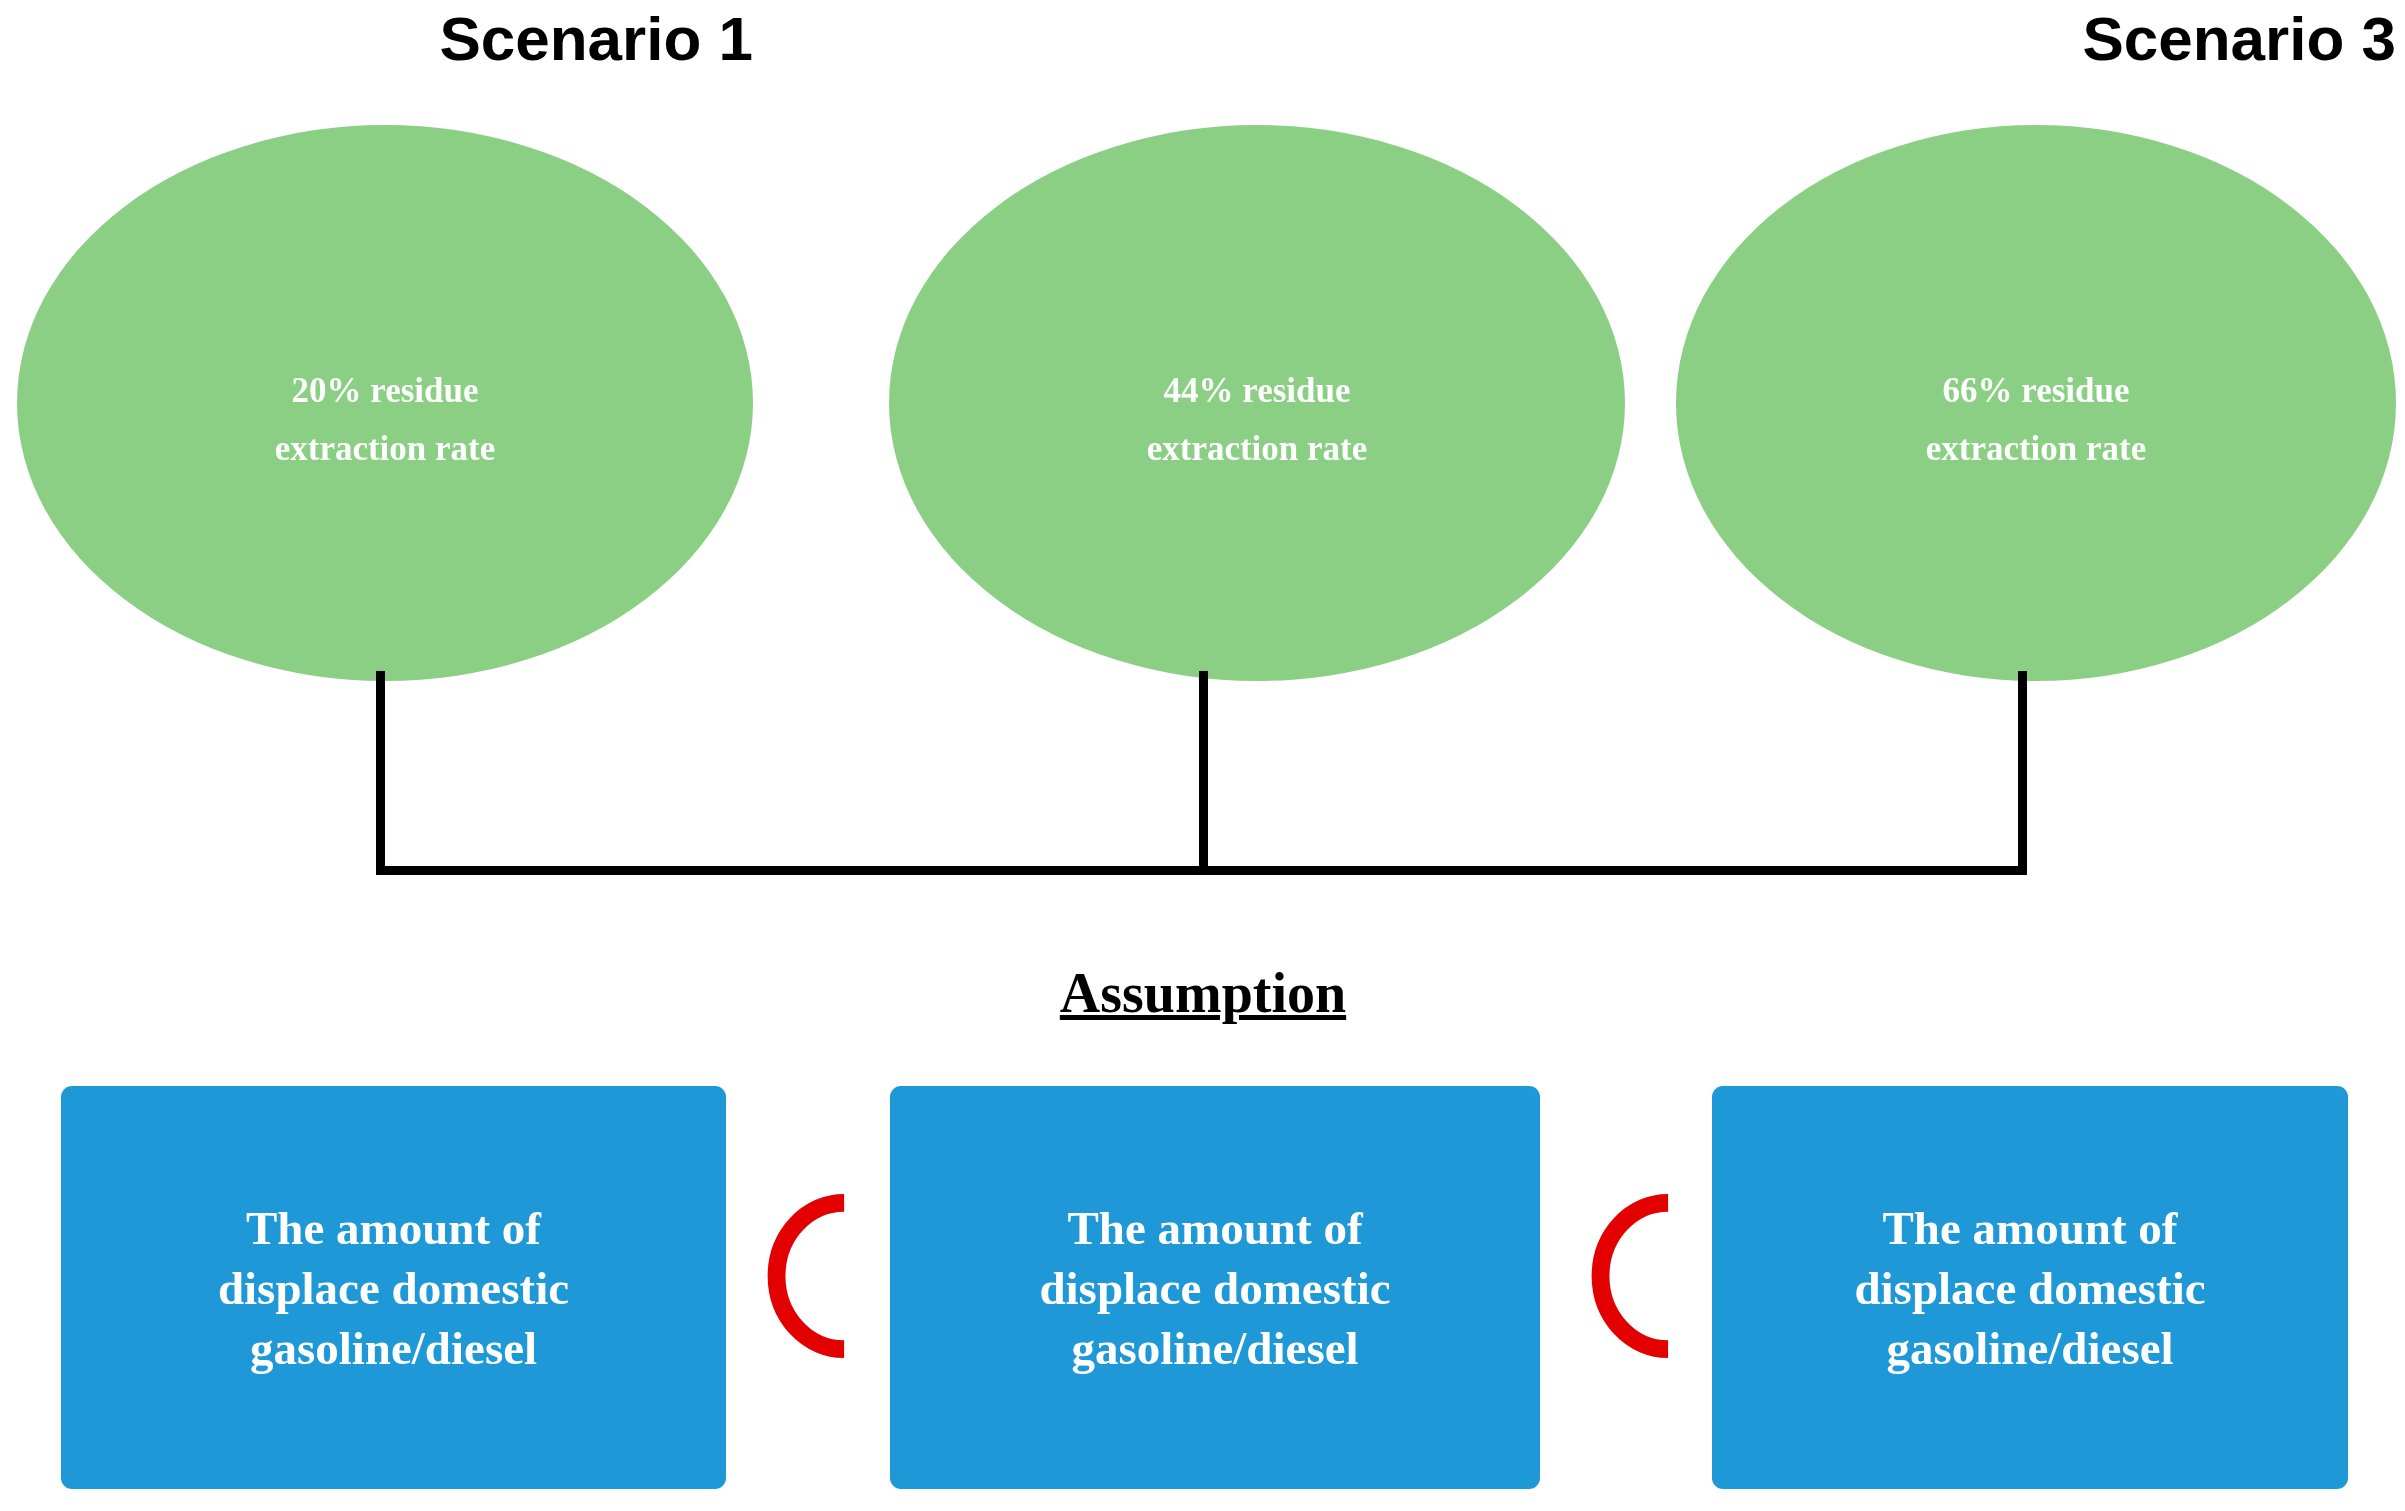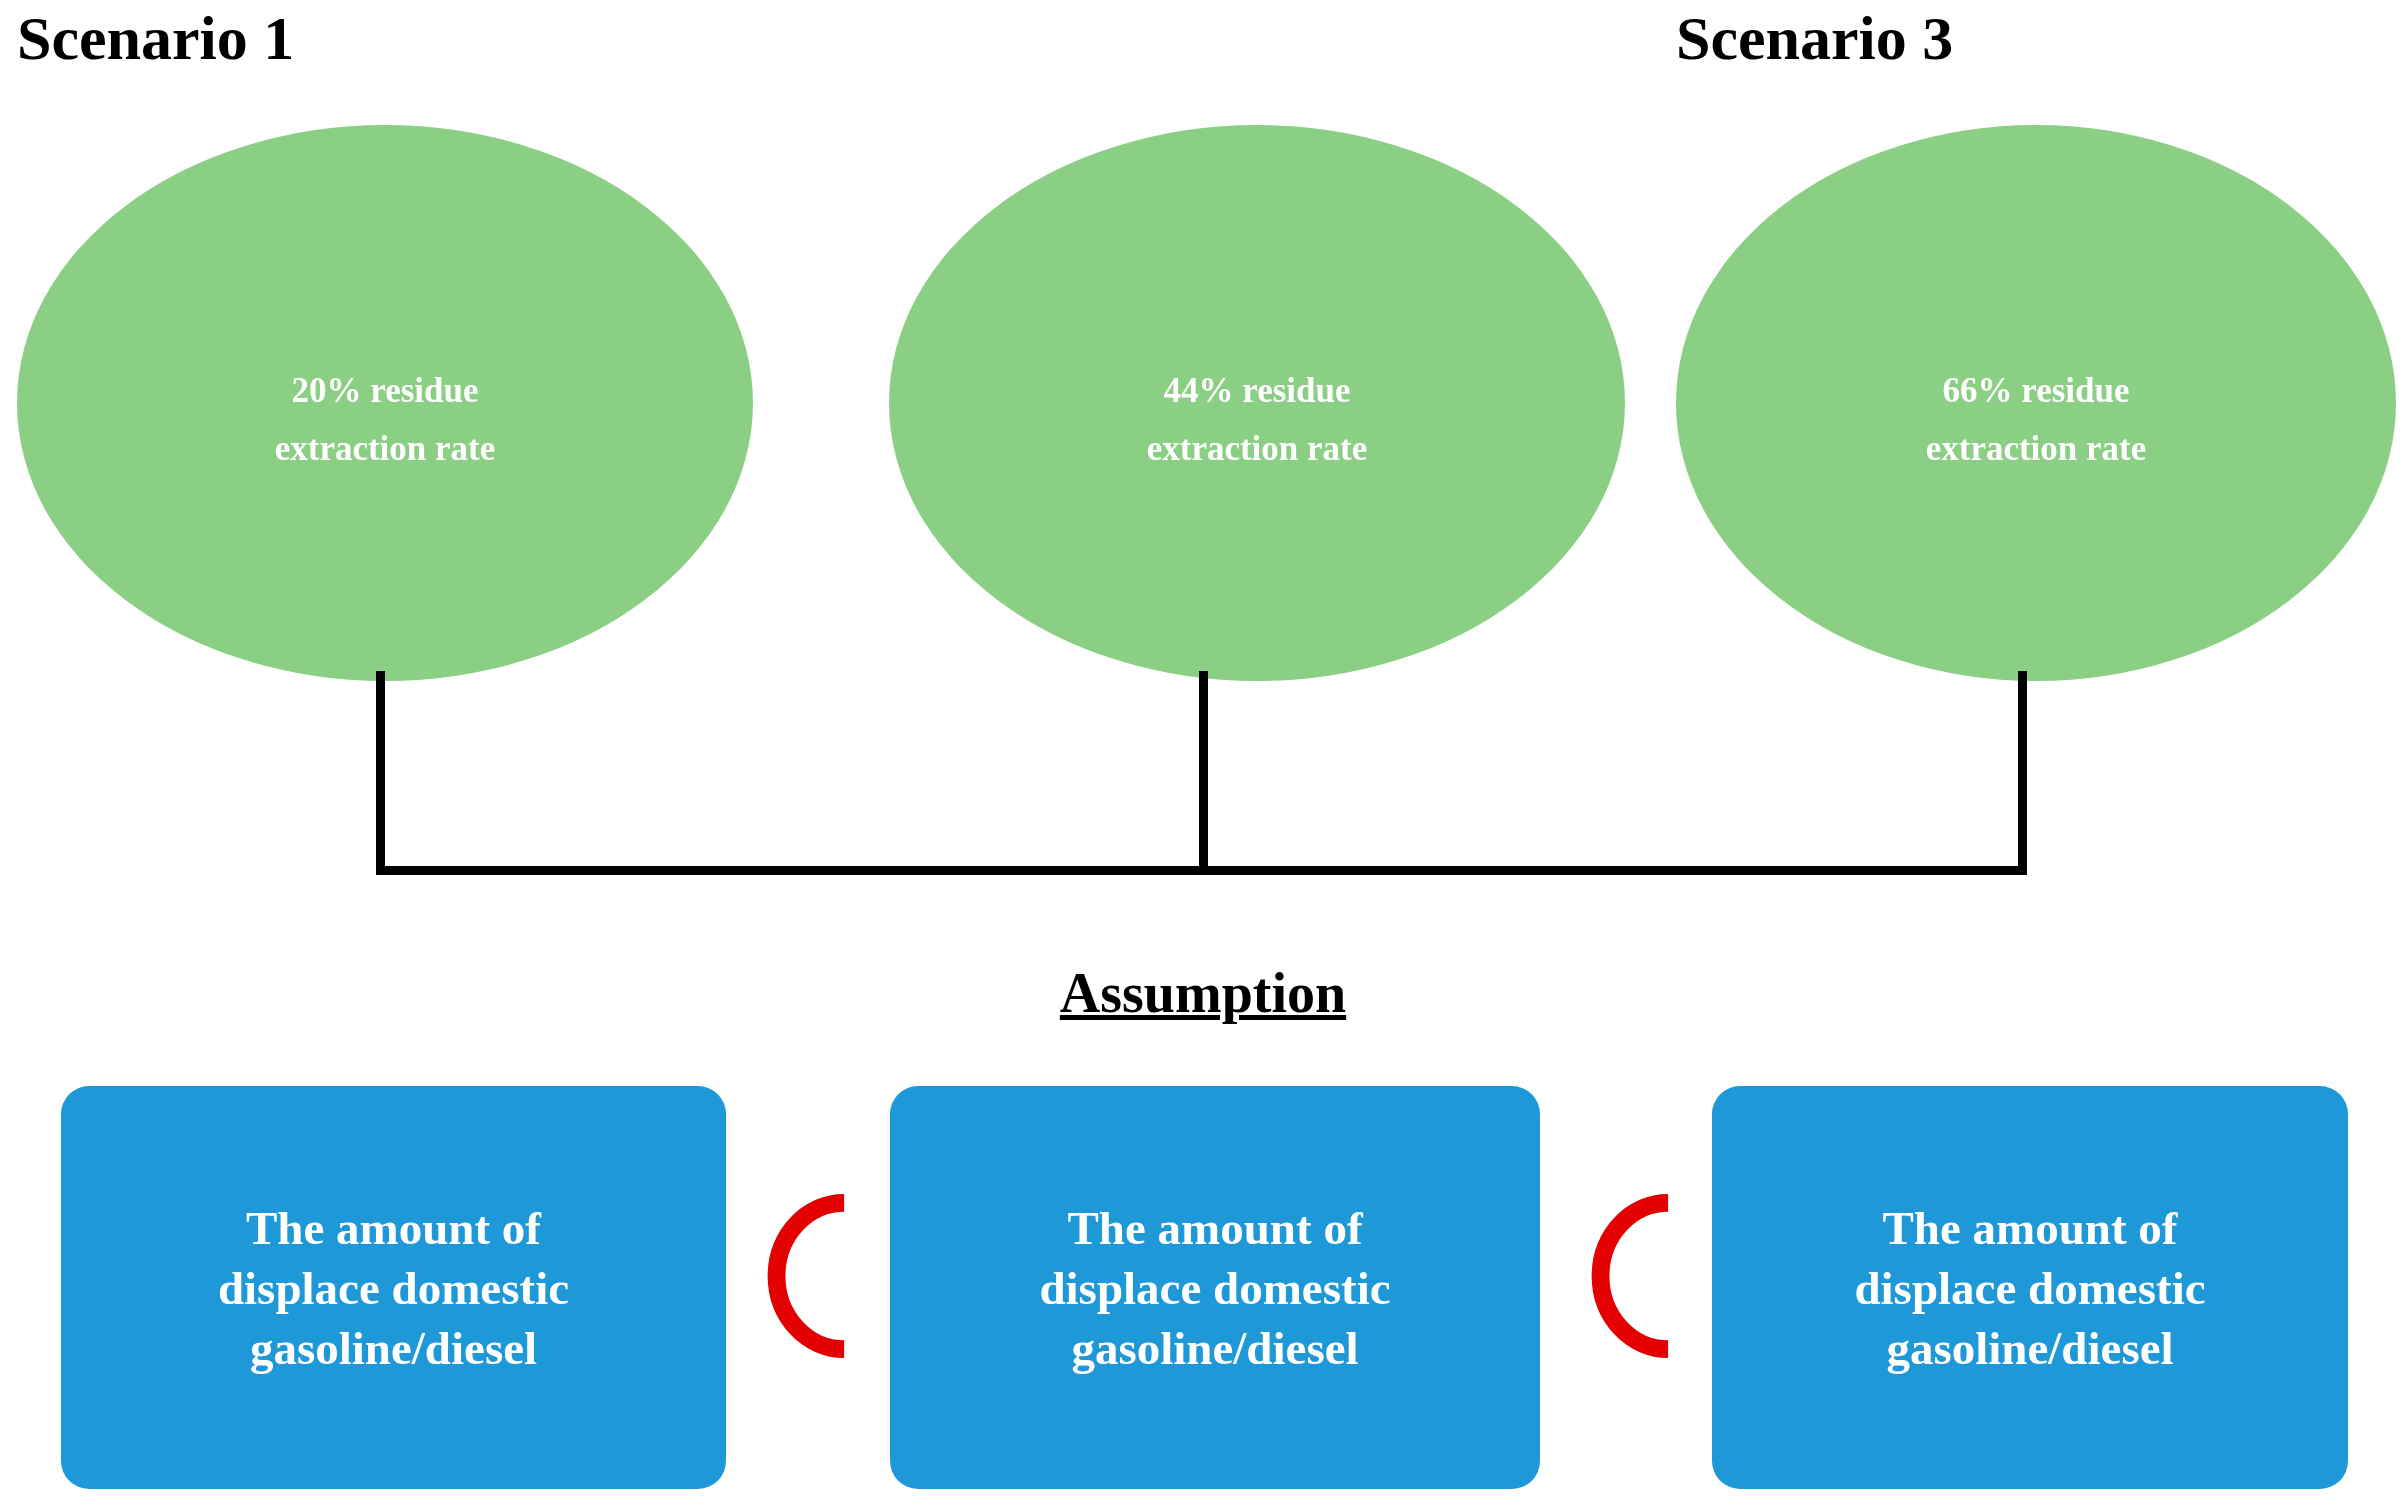--- a/index.html
+++ b/index.html
@@ -15,22 +15,22 @@
     overflow: hidden;
     font-family: "Liberation Serif", "DejaVu Serif", serif;
   }
 
   
   .scenario-title {
     position: absolute;
     top: 1.9px;
     height: 73px;
     line-height: 73px;
-    text-align: left;
-    font-family: Liberation Serif, serif;
+    text-align: right;
+    font-family: Liberation Sans, sans-serif;
     font-weight: bold;
     font-size: 62px;
     color: #000000;
     letter-spacing: 0px;
     white-space: nowrap;
   }
   #title-1 { left: 17px;   width: 736px; }
   #title-2 { left: 847px;  width: 736px; }
   #title-3 { left: 1676px; width: 720px; }
 
@@ -97,21 +97,21 @@
     white-space: nowrap;
     text-decoration: underline;
   }
 
   
   .blue-box {
     position: absolute;
     top: 1086px;
     height: 403px;
     background: #1E98D7;
-    border-radius: 28px;
+    border-radius: 11px;
     display: flex;
     align-items: center;
     justify-content: center;
   }
   #blue-box-1 { left: 61px;   width: 665px; }
   #blue-box-2 { left: 890px;  width: 650px; }
   #blue-box-3 { left: 1712px; width: 636px; }
 
   .blue-box-label {
     font-family: "Liberation Serif", "DejaVu Serif", serif;

